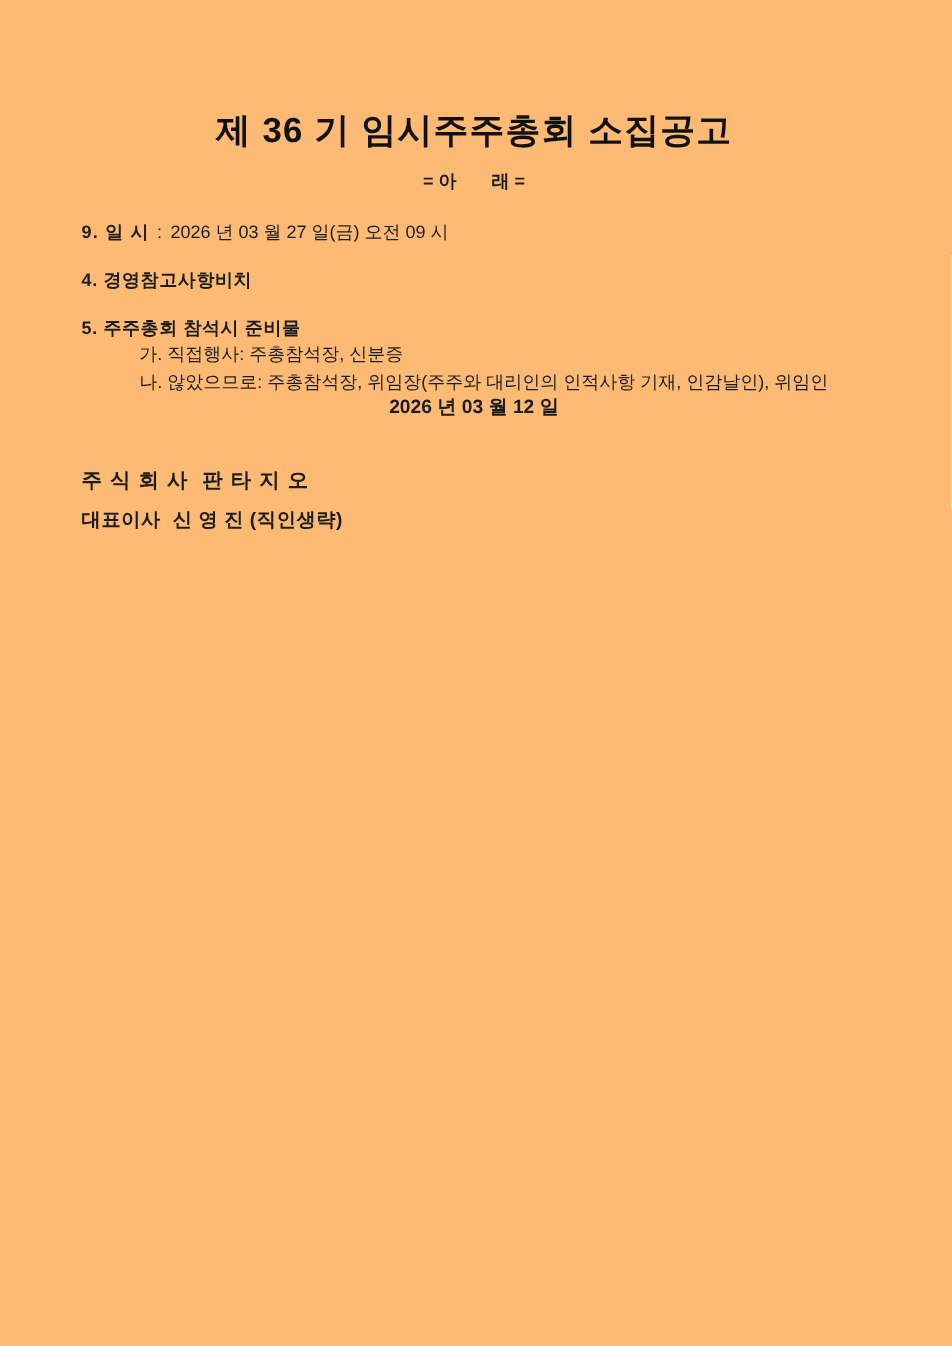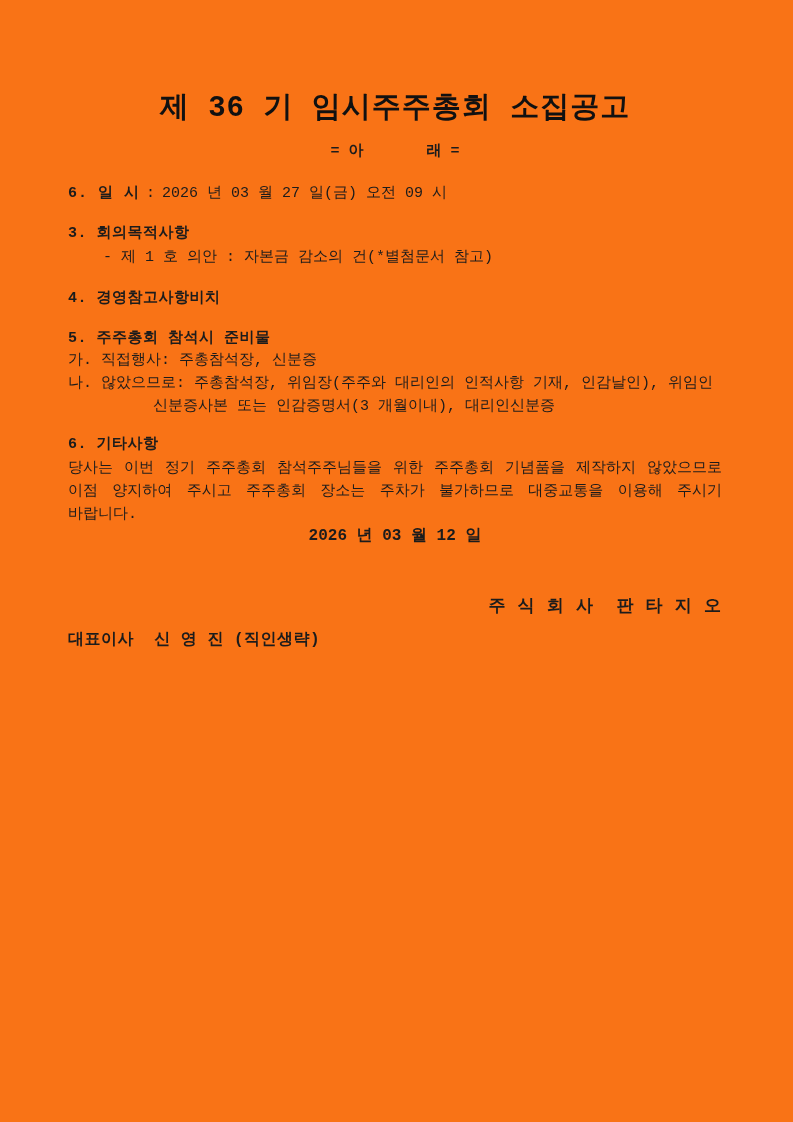--- a/index.html
+++ b/index.html
@@ -5,23 +5,23 @@
   html, body {
     margin: 0;
     padding: 0;
     background: #ffffff;
   }
   .page {
     position: relative;
     width: 793px;
     height: 1122px;
     margin: 0 auto;
-    background: #f97316;
+    background: #fdba74;
     color: #1c1c1c;
-    font-family: Liberation Mono, monospace;
+    font-family: Liberation Sans, sans-serif;
     box-sizing: border-box;
     padding: 0 71px 0 68px;
     overflow: hidden;
   }
   .doc-title {
     margin: 0;
     padding-top: 90px;
     font-size: 29px;
     font-weight: bold;
     text-align: center;
@@ -73,35 +73,36 @@
   }
   .agenda-sub {
     margin-top: 2px;
     padding-left: 35px;
     font-size: 15px;
     line-height: 23px;
   }
   .prep-line {
     font-size: 15px;
     line-height: 23px;
+    margin-left: 48px;
   }
   .prep-line.indent { padding-left: 85px; }
   .sec-misc { margin-top: 16px; }
   .footer-date {
     font-size: 16px;
     font-weight: bold;
     text-align: center;
     line-height: 20px;
     white-space: pre;
   }
   .footer-company {
-    margin-top: 50px;
+    margin-top: 40px;
     font-size: 17px;
     font-weight: bold;
-    text-align: right;
+    text-align: left;
     line-height: 22px;
     white-space: pre;
     letter-spacing: 1px;
   }
   .footer-ceo {
     margin-top: 11px;
     font-size: 16px;
     font-weight: bold;
     text-align: left;
     line-height: 22px;
@@ -113,44 +114,35 @@
 <body>
 
 <div class="page">
 
   <h1 class="doc-title">제 36 기 임시주주총회 소집공고</h1>
 
 
   <div class="divider">= 아       래 =</div>
 
   <div class="kv-row">
-    <span class="kv-label">6. 일 시</span><span class="kv-sep">:</span><span class="kv-value">2026 년 03 월 27 일(금) 오전 09 시</span>
+    <span class="kv-label">9. 일 시</span><span class="kv-sep">:</span><span class="kv-value">2026 년 03 월 27 일(금) 오전 09 시</span>
   </div>
 
 
-  <div class="section">
-    <div class="section-heading">3. 회의목적사항</div>
-    <div class="agenda-sub">- 제 1 호 의안 : 자본금 감소의 건(*별첨문서 참고)</div>
-  </div>
 
   <div class="section">
     <div class="section-heading">4. 경영참고사항비치</div>
   </div>
 
   <div class="section">
     <div class="section-heading">5. 주주총회 참석시 준비물</div>
     <div class="prep-line">가. 직접행사: 주총참석장, 신분증</div>
     <div class="prep-line">나. 않았으므로: 주총참석장, 위임장(주주와 대리인의 인적사항 기재, 인감날인), 위임인</div>
-    <div class="prep-line indent">신분증사본 또는 인감증명서(3 개월이내), 대리인신분증</div>
   </div>
 
-  <div class="section sec-misc">
-    <div class="section-heading">6. 기타사항</div>
-    <p class="section-body">당사는 이번 정기 주주총회 참석주주님들을 위한 주주총회 기념품을 제작하지 않았으므로 이점 양지하여 주시고 주주총회 장소는 주차가 불가하므로 대중교통을 이용해 주시기 바랍니다.</p>
-  </div>
 
   <div class="footer-date">2026 년 03 월 12 일</div>
 
   <div class="footer-company">주 식 회 사  판 타 지 오</div>
 
   <div class="footer-ceo">대표이사  신 영 진 (직인생략)</div>
 
 </div>
 
 </body></html>

